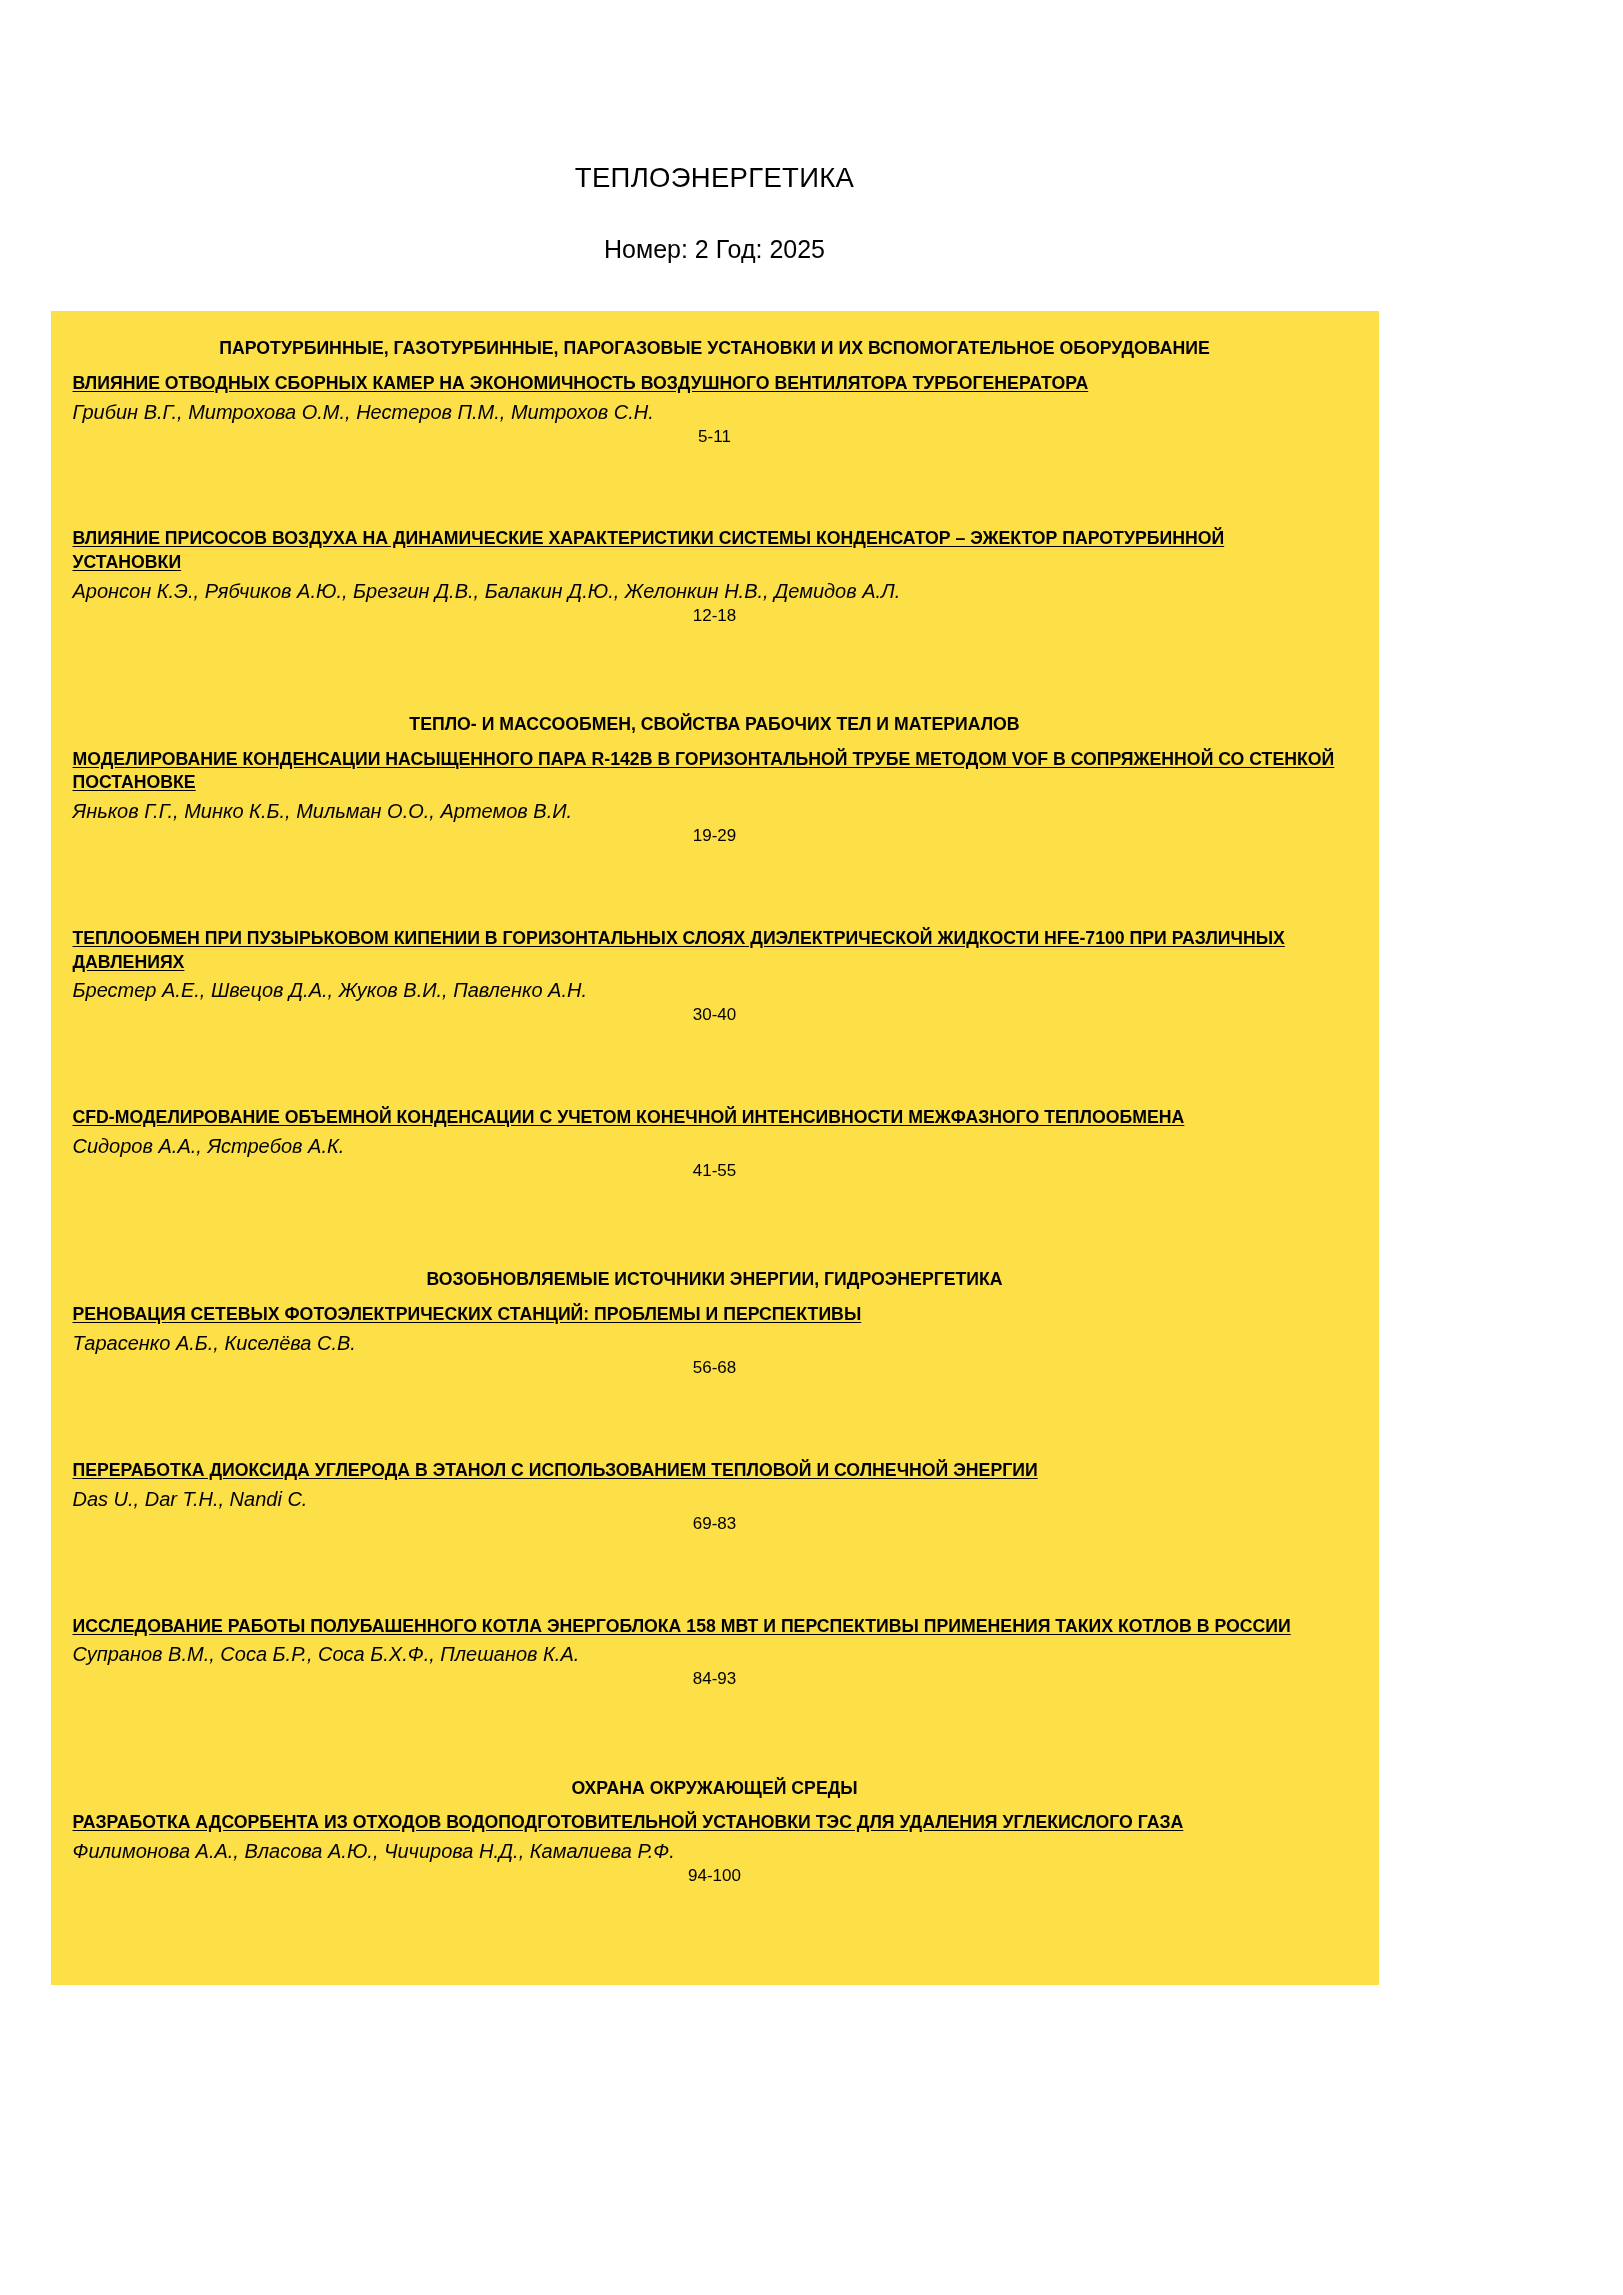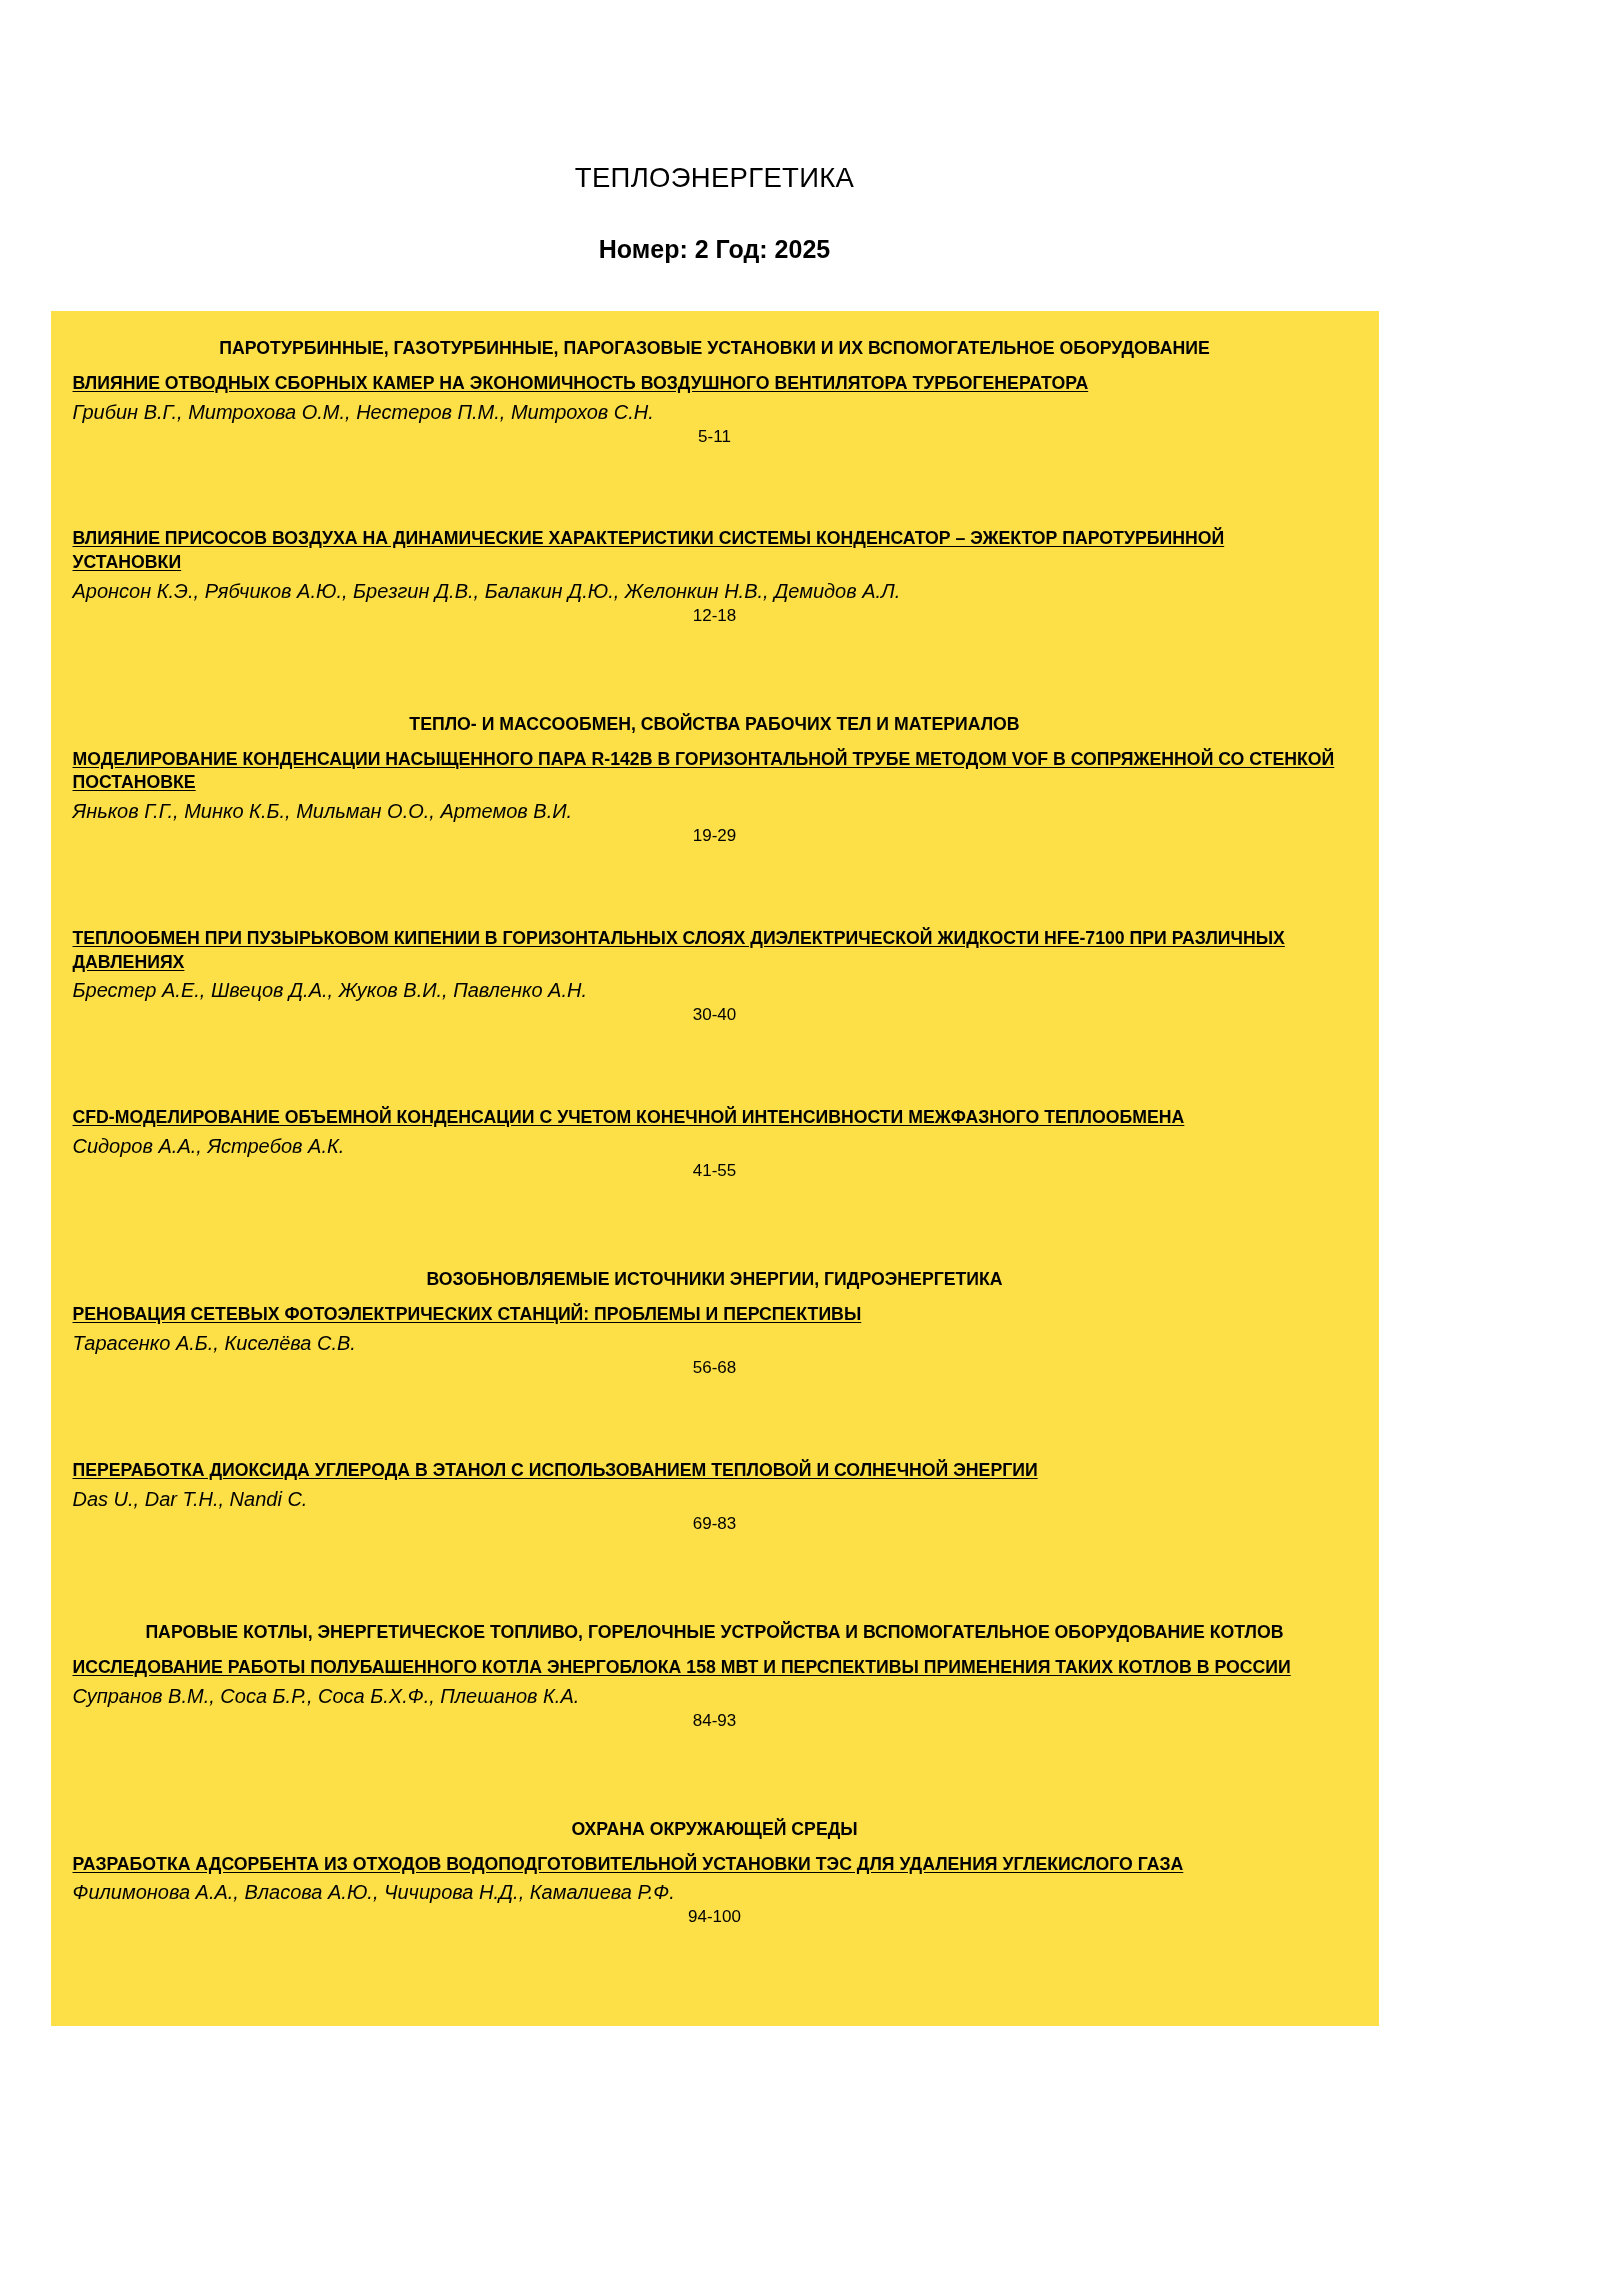--- a/index.html
+++ b/index.html
@@ -25,21 +25,21 @@
     text-align: center;
     font-size: 27.5px;
     font-weight: normal;
     letter-spacing: 0.3px;
     margin: 0;
     padding-top: 162px;
   }
   .issue-line {
     text-align: center;
     font-size: 25px;
-    font-weight: bold;
+    font-weight: normal;
     margin: 0;
     padding-top: 41px;
   }
   .toc {
     width: 1328px;
     margin: 0 auto;
     margin-top: 47px;
     background: #fde047;
     box-sizing: border-box;
     padding: 15.7px 22px 22px 22px;
@@ -145,21 +145,20 @@
         </div>
         <div class="entry-pages">56-68</div>
       </div>
       <div class="entry">
         <div class="entry-main">
           <span class="entry-title">ПЕРЕРАБОТКА ДИОКСИДА УГЛЕРОДА В ЭТАНОЛ С ИСПОЛЬЗОВАНИЕМ ТЕПЛОВОЙ И СОЛНЕЧНОЙ ЭНЕРГИИ</span>
           <span class="entry-authors">Das U., Dar T.H., Nandi C.</span>
         </div>
         <div class="entry-pages">69-83</div>
       </div>
-      <div class="section-head">ПАРОВЫЕ КОТЛЫ, ЭНЕРГЕТИЧЕСКОЕ ТОПЛИВО, ГОРЕЛОЧНЫЕ УСТРОЙСТВА И ВСПОМОГАТЕЛЬНОЕ ОБОРУДОВАНИЕ КОТЛОВ</div>
       <div class="entry">
         <div class="entry-main">
           <span class="entry-title">ИССЛЕДОВАНИЕ РАБОТЫ ПОЛУБАШЕННОГО КОТЛА ЭНЕРГОБЛОКА 158 МВТ И ПЕРСПЕКТИВЫ ПРИМЕНЕНИЯ ТАКИХ КОТЛОВ В РОССИИ</span>
           <span class="entry-authors">Супранов В.М., Соса Б.Р., Соса Б.Х.Ф., Плешанов К.А.</span>
         </div>
         <div class="entry-pages">84-93</div>
       </div>
       <div class="section-head">ОХРАНА ОКРУЖАЮЩЕЙ СРЕДЫ</div>
       <div class="entry">
         <div class="entry-main">

